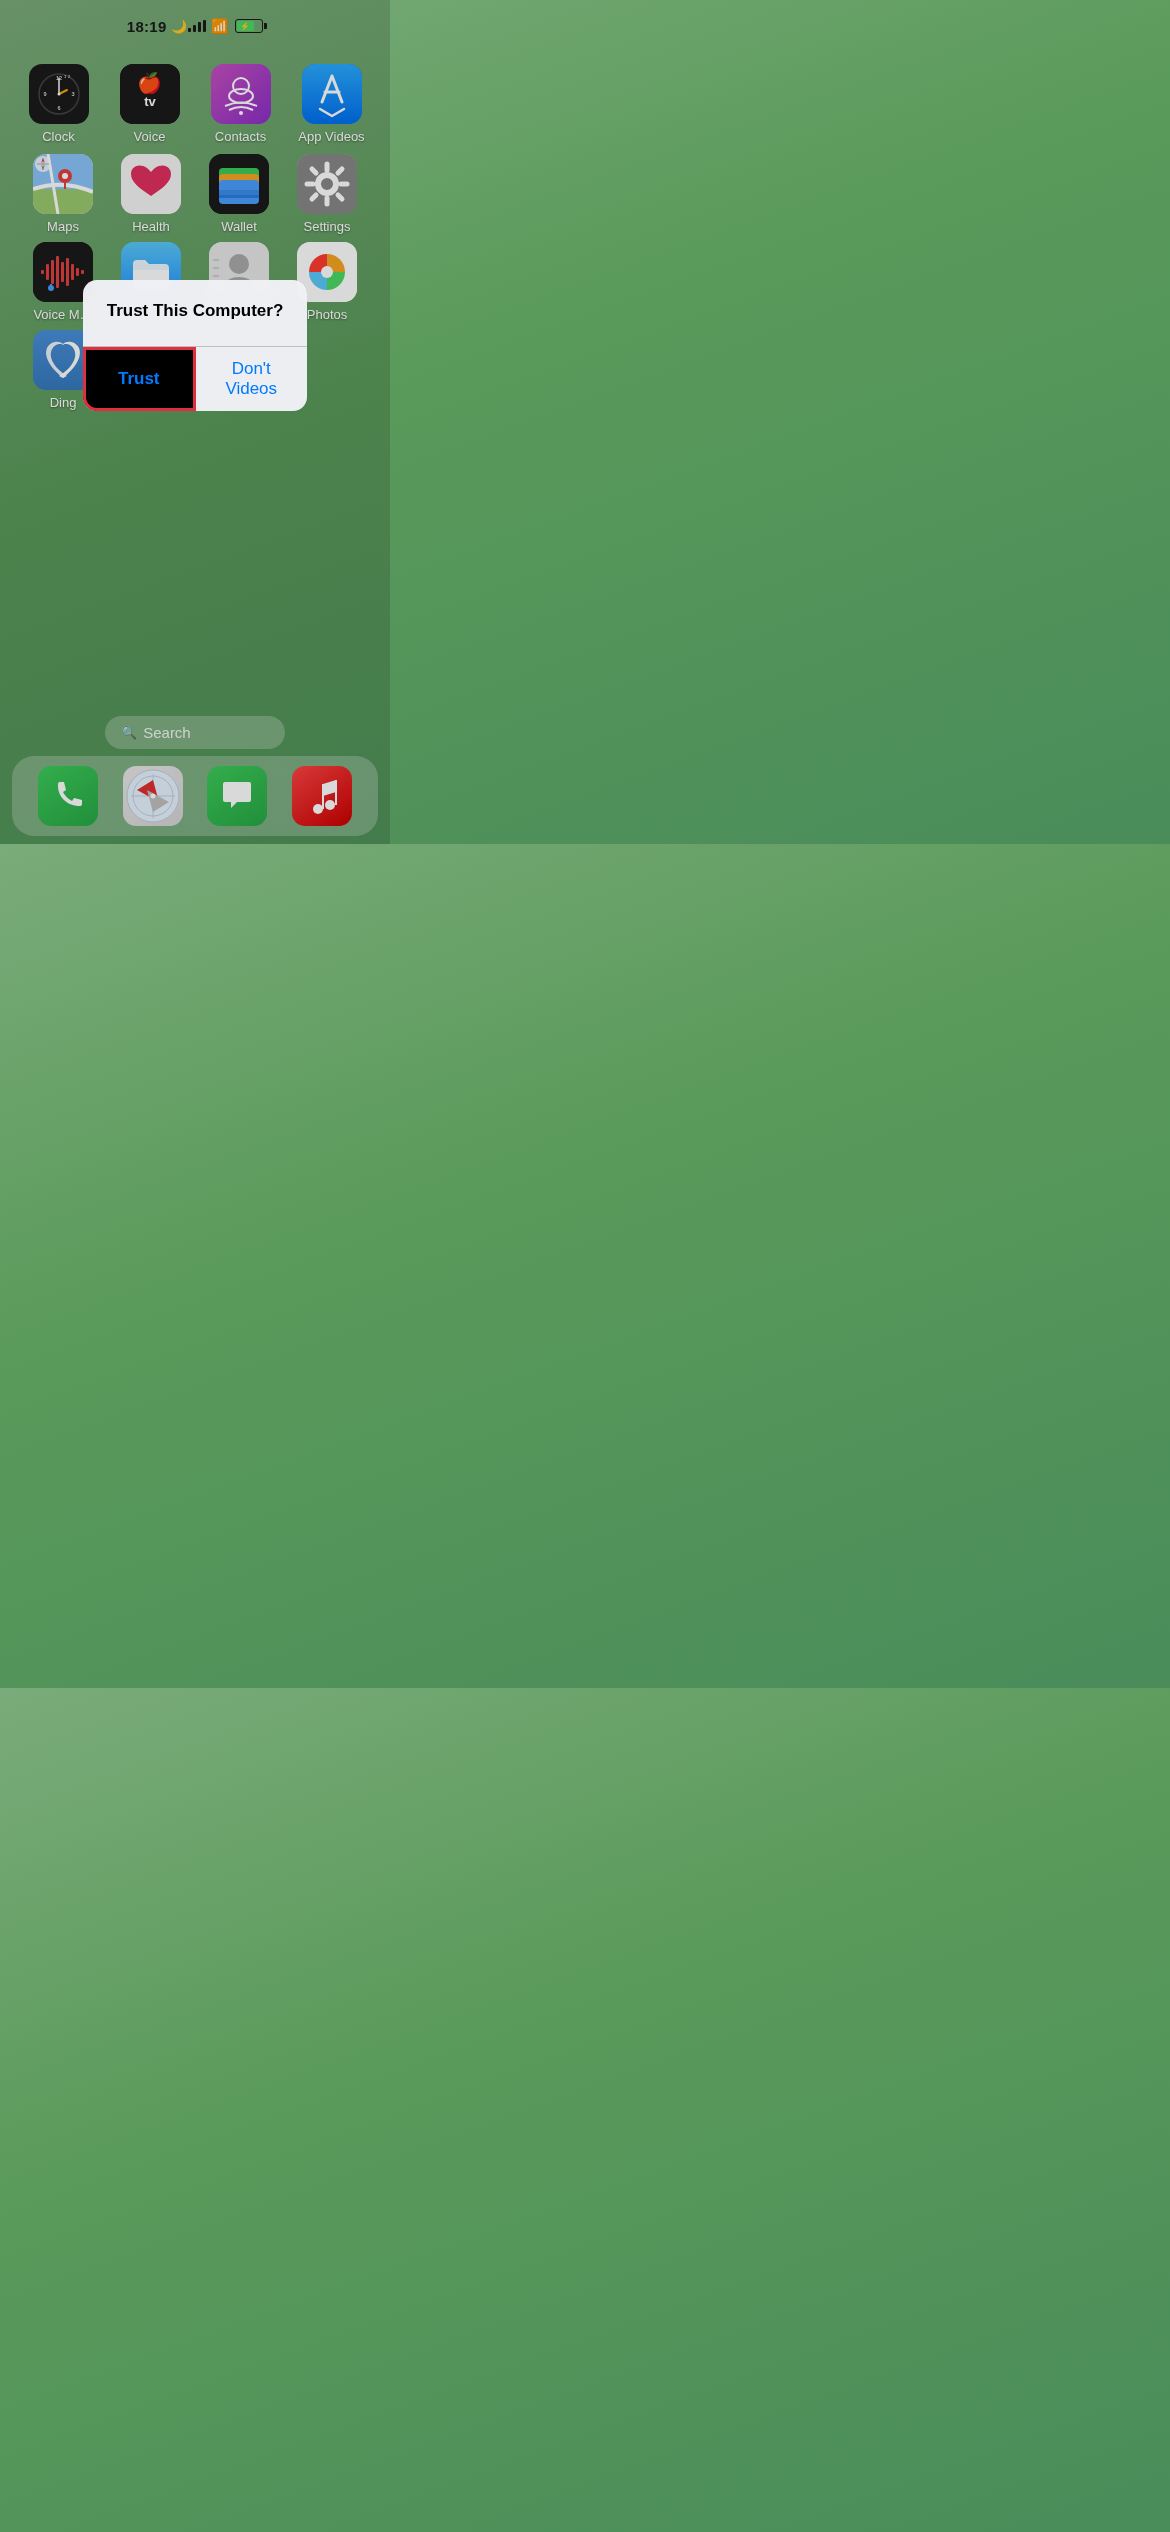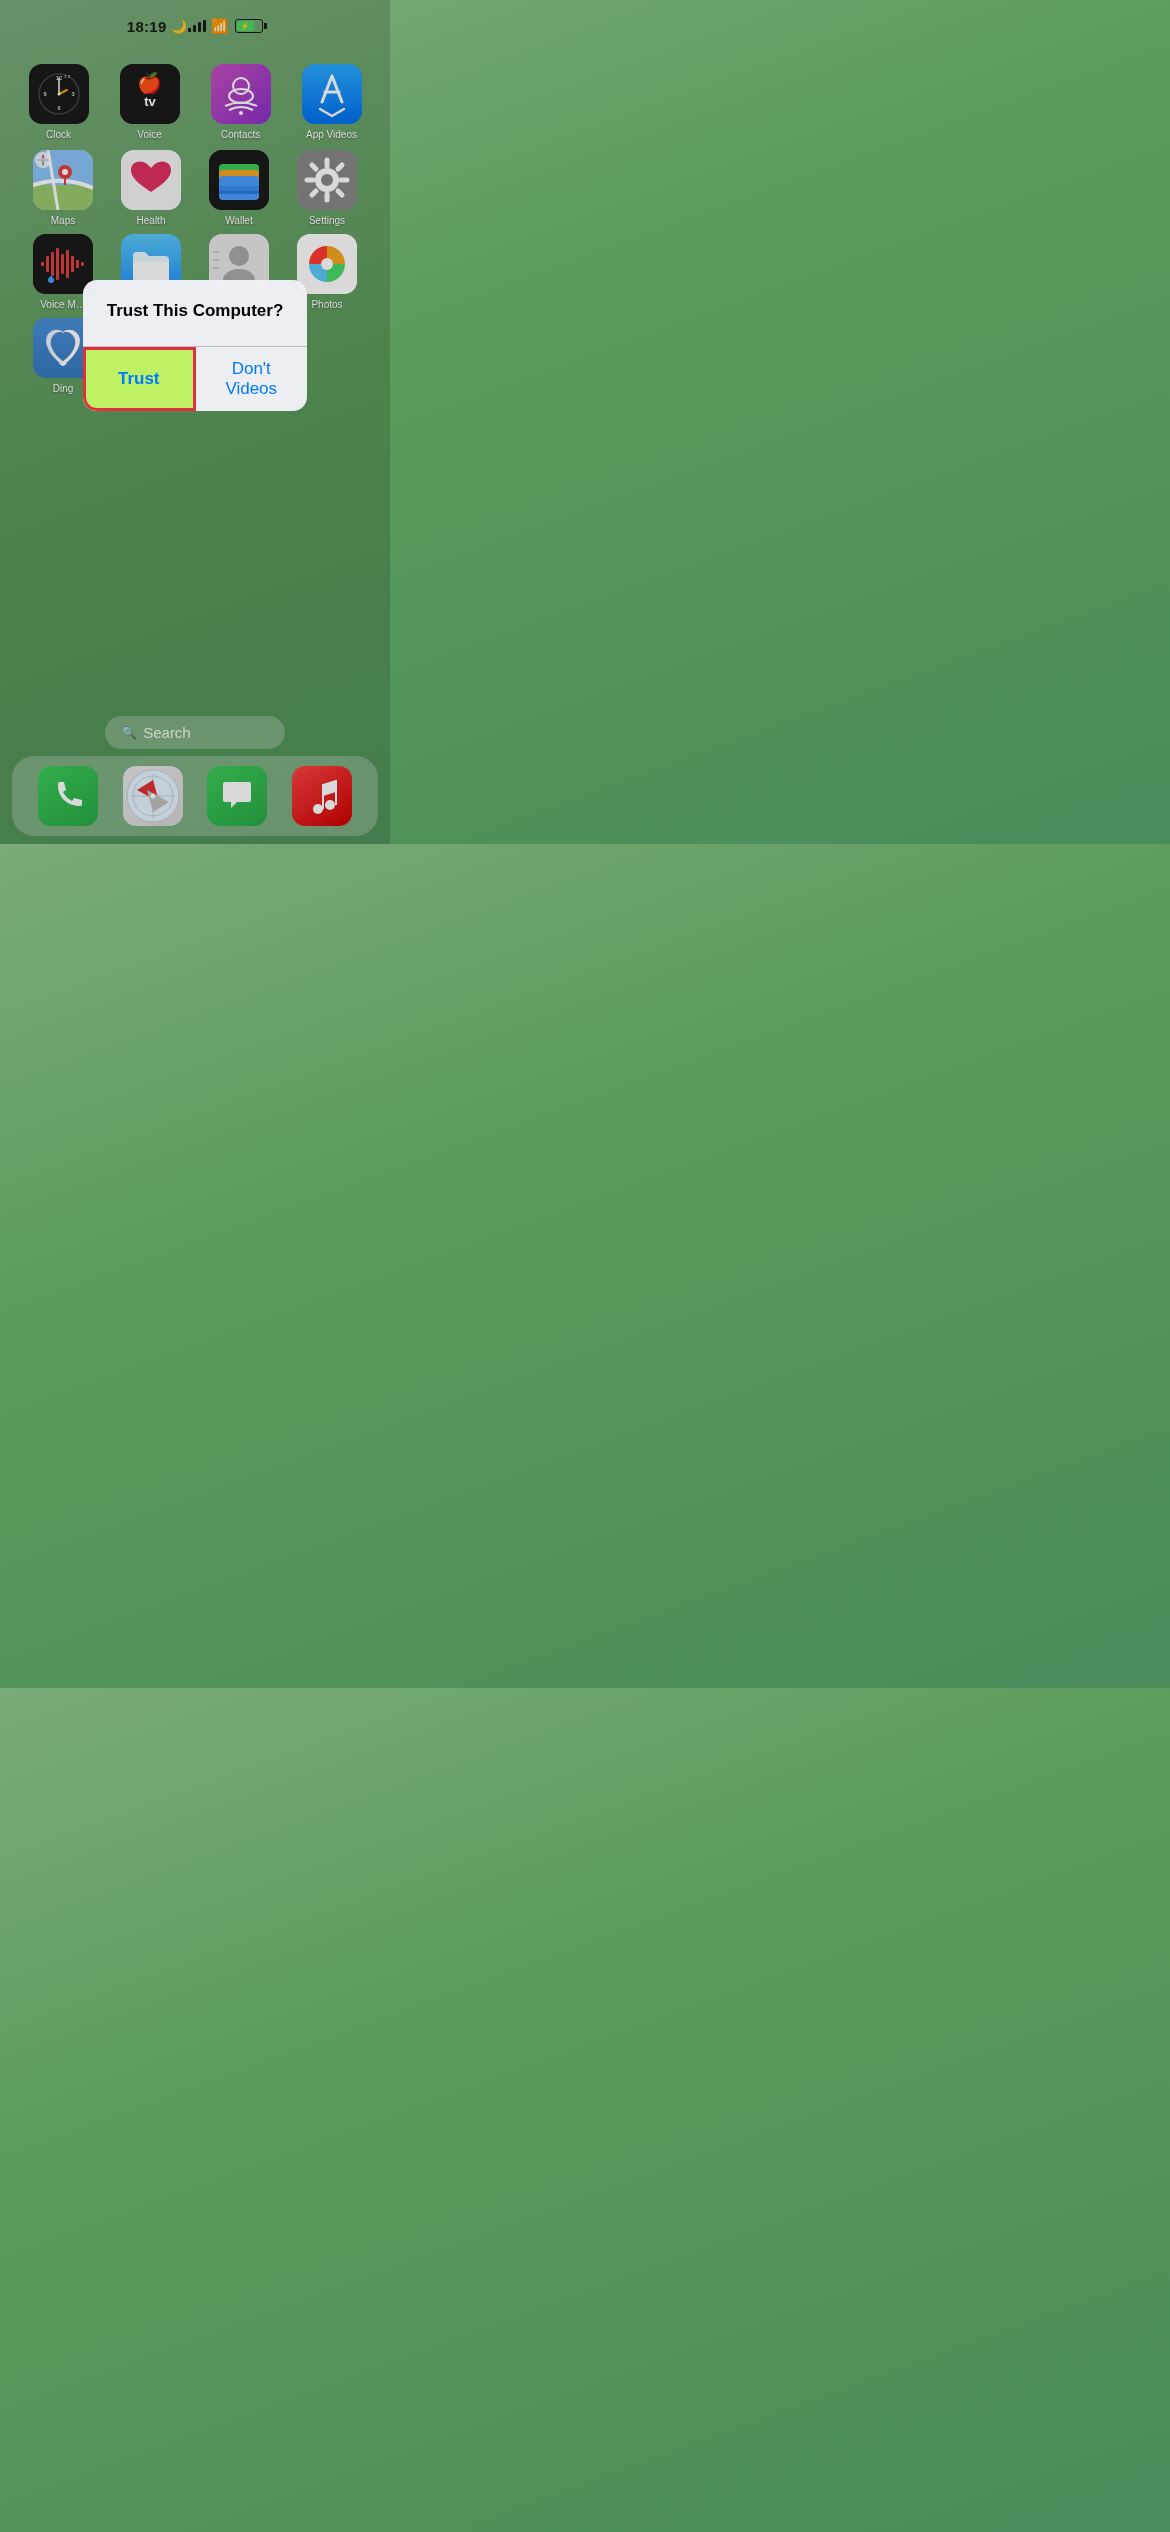--- a/index.html
+++ b/index.html
@@ -103,21 +103,21 @@
       height: 60px;
       border-radius: 13px;
       display: flex;
       align-items: center;
       justify-content: center;
       overflow: hidden;
       position: relative;
     }
 
     .app-label {
-      font-size: 10px;
+      font-size: 13px;
       color: #fff;
       text-shadow: 0 0.5px 2px rgba(0,0,0,0.4);
       text-align: center;
       font-weight: 400;
     }
 
     
     .clock-icon {
       background: #1a1a1a;
       position: relative;
@@ -209,21 +209,21 @@
       color: #007aff;
       background: transparent;
       border: none;
       cursor: pointer;
       text-align: center;
       position: relative;
     }
 
     .alert-btn:first-child {
       border-right: 0.5px solid #c0c0c0;
-      background: #bef264;
+      background: #000000;
       outline: 3px solid #e03040;
       outline-offset: -3px;
       border-radius: 0 0 0 14px;
     }
 
     .alert-btn.trust {
       font-weight: 600;
     }
 
     

